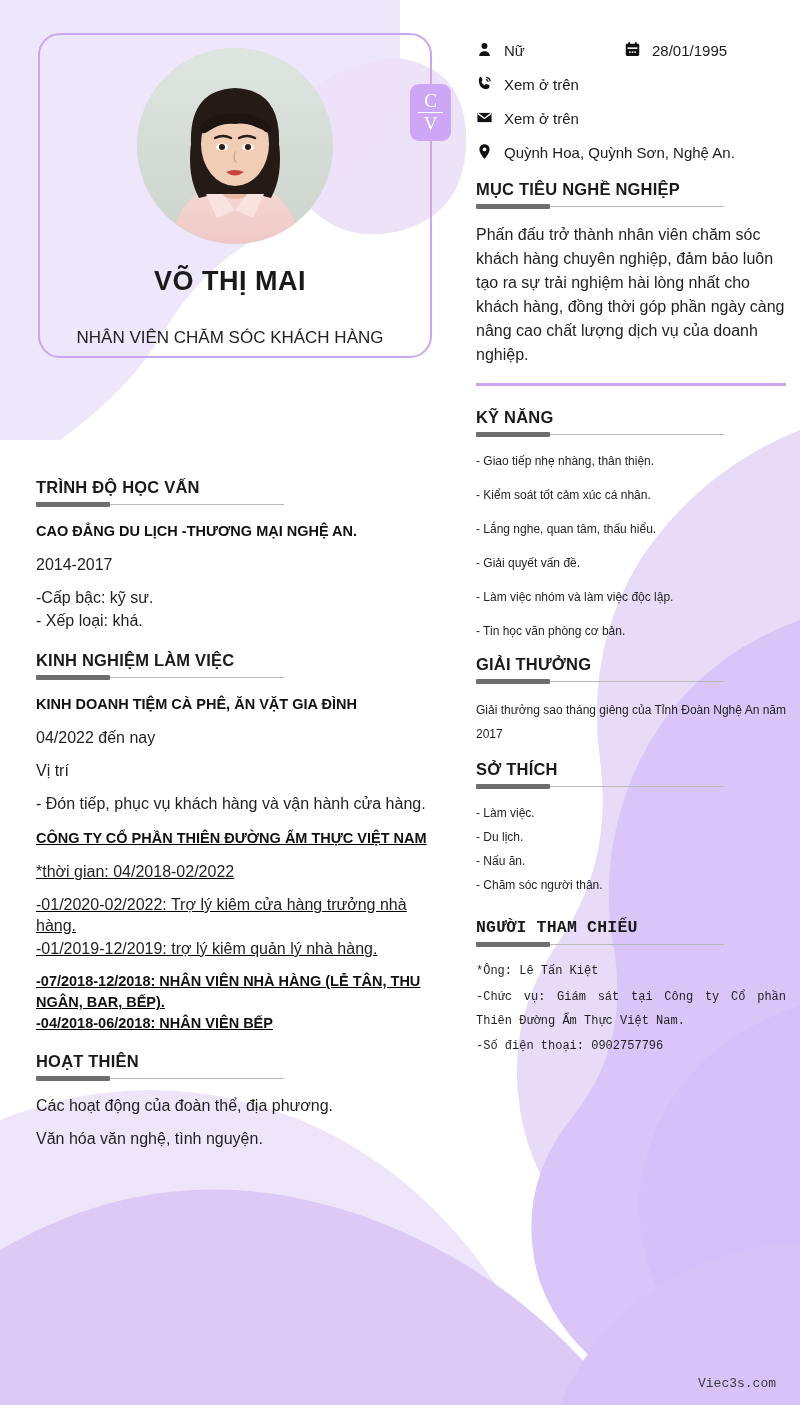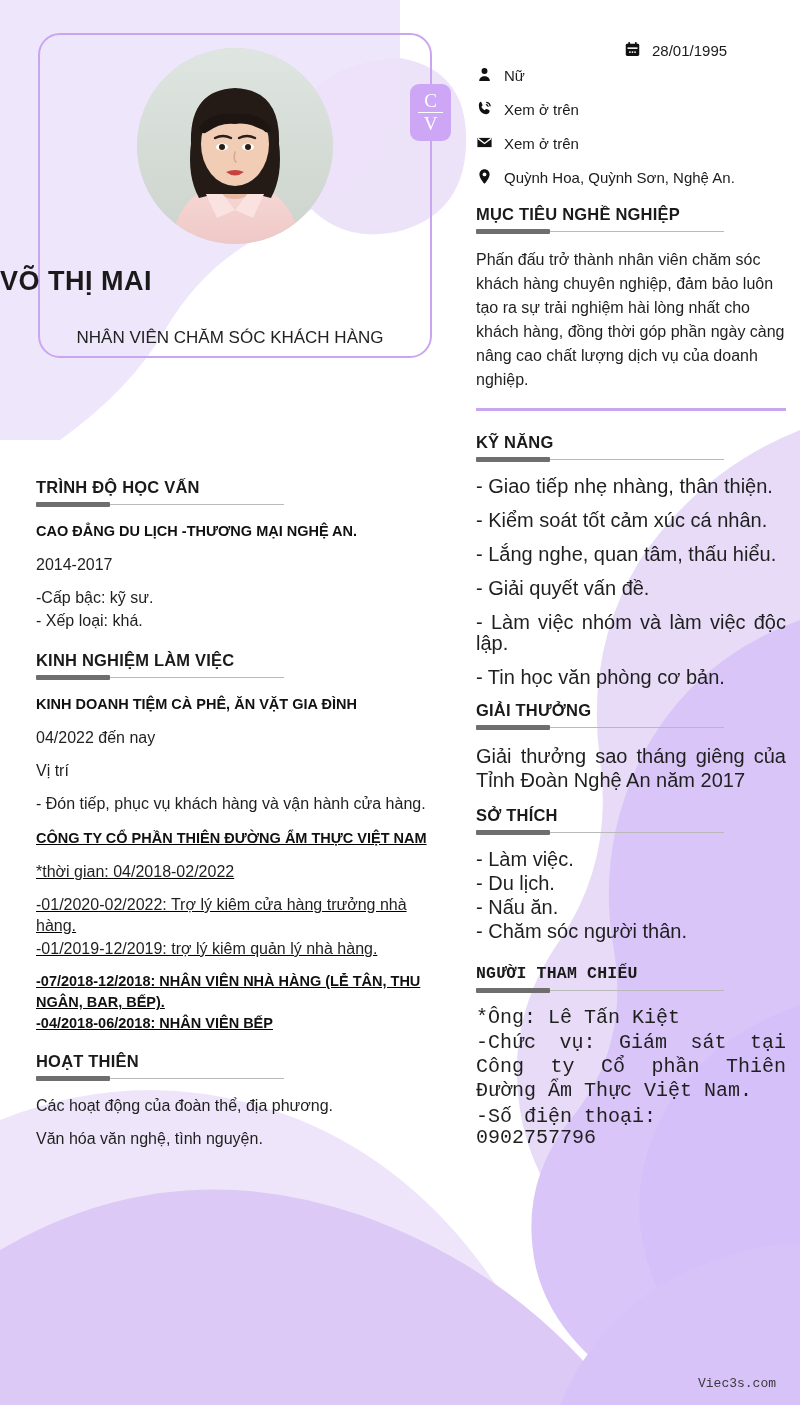--- a/index.html
+++ b/index.html
@@ -50,21 +50,21 @@
     align-items: center; justify-content: center;
     color: #ffffff;
     font-family: "Liberation Serif", serif;
   }
   #cv-badge .c { font-size: 19px; line-height: 20px; }
   #cv-badge .rule { width: 25px; height: 1.5px; background: #ffffff; margin: 1px 0 1px 0; }
   #cv-badge .v { font-size: 19px; line-height: 20px; }
 
   #person-name {
     position: absolute; left: 0; top: 266px; width: 460px;
-    text-align: left;
+    text-align: center;
     font-size: 27px; font-weight: bold; letter-spacing: 0.5px;
     color: #1a1a1a;
     z-index: 5;
   }
   #person-role {
     position: absolute; left: 60px; top: 325px; width: 340px;
     text-align: center;
     font-size: 17px; line-height: 26px; color: #222;
     z-index: 5;
   }
@@ -94,34 +94,34 @@
   .job-title { font-size: 14.5px; font-weight: bold; color: #111; line-height: 21px; margin-bottom: 12px; }
   .p { font-size: 16px; color: #1f1f1f; line-height: 21px; margin-bottom: 12px; }
   .p-tight { margin-bottom: 2px; }
   .p-just { text-align: justify; }
   .bold-line { font-size: 14.5px; font-weight: bold; color: #111; line-height: 21px; }
 
   #left-body { position: absolute; left: 36px; top: 478px; width: 392px; }
   #left-exp  { margin-top: 20px; }
 
   .right-block { margin-bottom: 4px; }
-  .sk { font-size: 20px; color: #1f1f1f; line-height: 21px; margin-bottom: 13px; }
+  .sk { font-size: 12px; color: #1f1f1f; line-height: 21px; margin-bottom: 13px; }
   .sk-tight { margin-bottom: 3px; }
 
   #footer-watermark {
     position: absolute; right: 24px; bottom: 14px;
     font-family: "Liberation Mono", monospace;
     font-size: 13px; color: #3a3a3a; z-index: 7;
   }
 
   .icon-row { display: flex; align-items: flex-start; margin-bottom: 12px; }
   .icon-cell { width: 28px; flex: 0 0 28px; padding-top: 1px; }
   .icon-text { font-size: 15px; color: #1b1b1b; line-height: 22px; }
   .row-split { display: flex; align-items: flex-start; margin-bottom: 12px; }
-  .split-a { display: flex; width: 148px; flex: 0 0 148px; margin-top: 25px; }
+  .split-a { display: flex; width: 148px; flex: 0 0 148px; }
   .split-b { display: flex; }
 </style>
 </head>
 <body>
 
 <div id="page">
 
   <svg id="bg" viewBox="0 0 800 1405" preserveAspectRatio="none">
 
     <path d="M0,0 L400,0 L400,130 Q402,200 330,210 L180,210 Q95,212 95,300 L95,440 L0,440 Z" fill="#eee6fa"></path>

